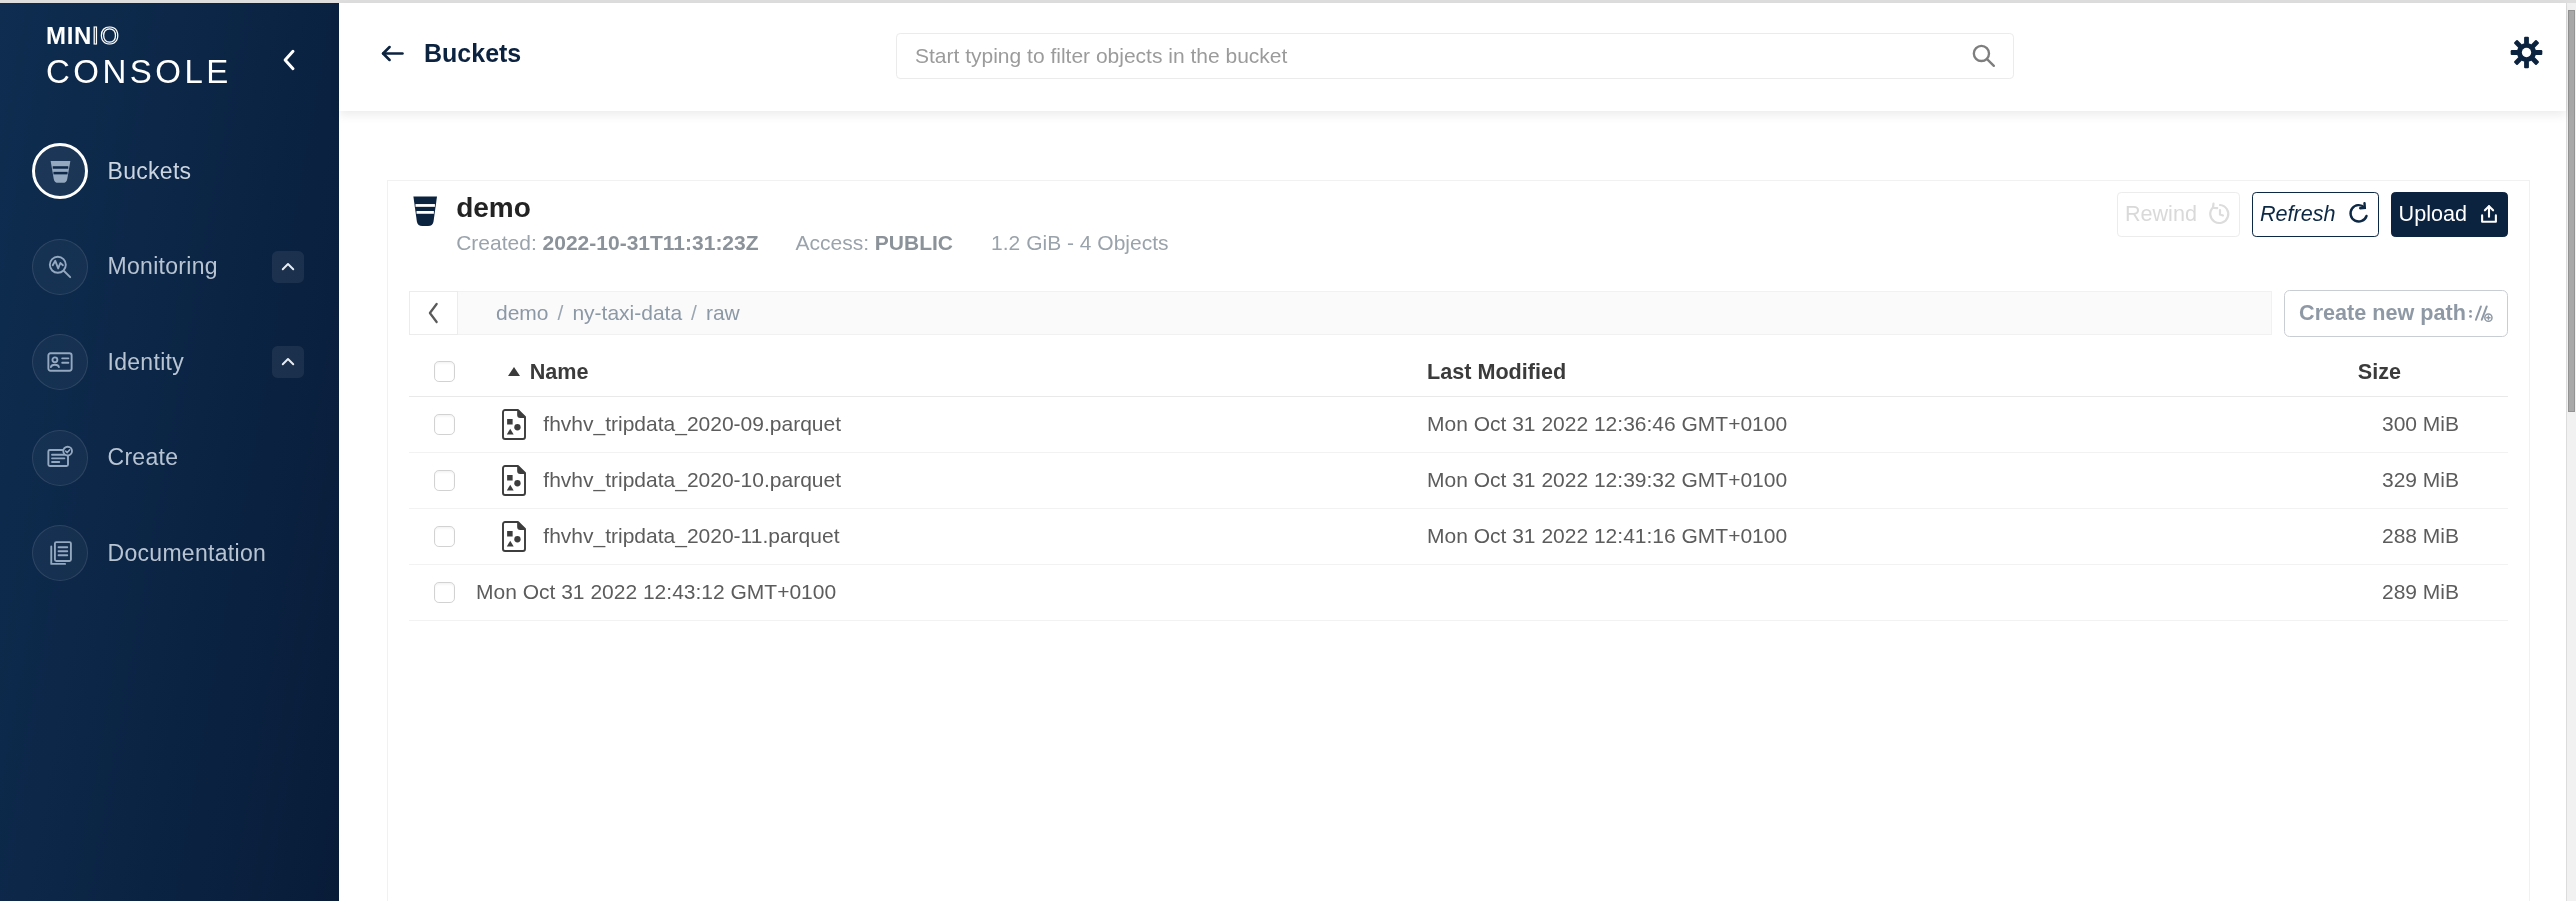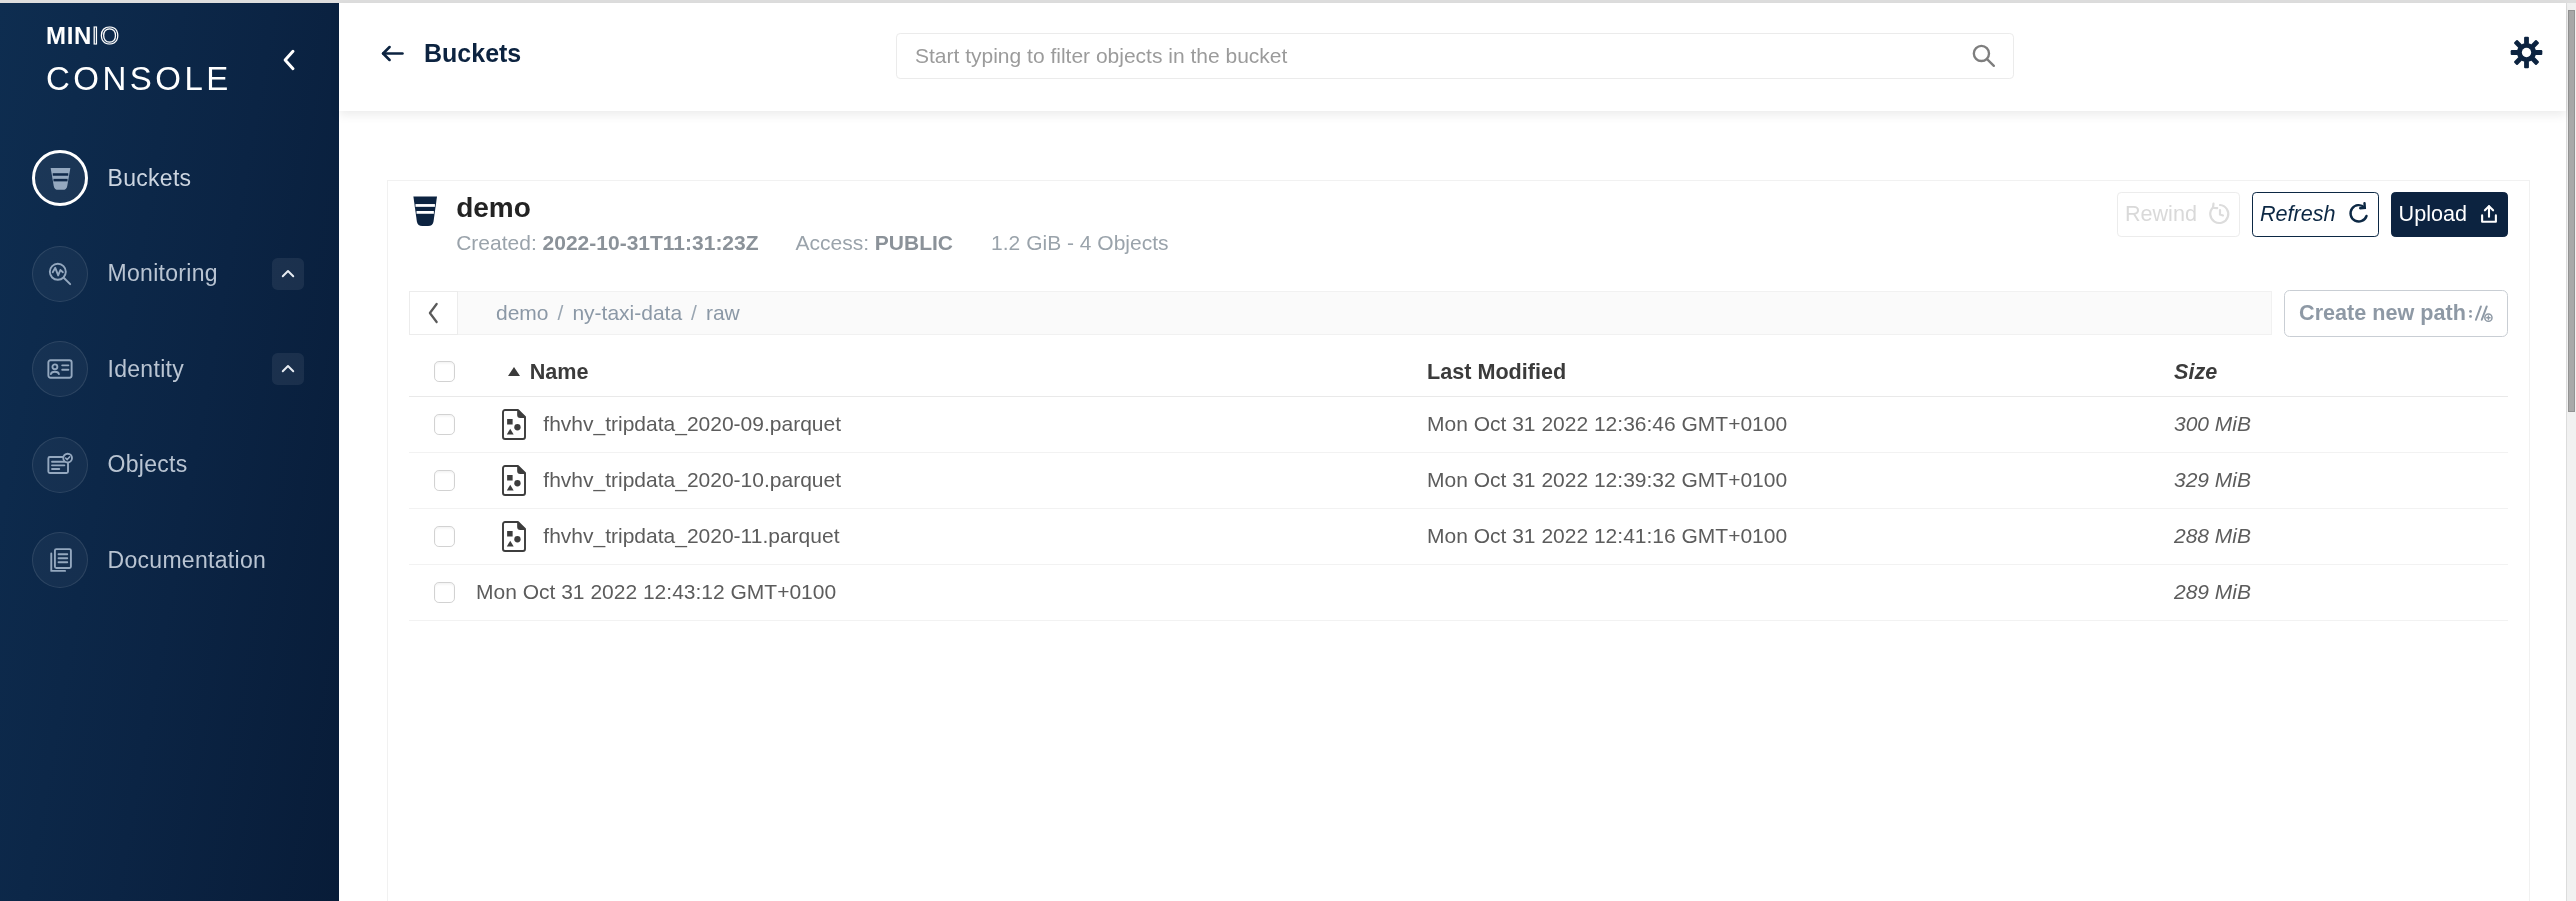--- a/index.html
+++ b/index.html
@@ -8,21 +8,21 @@
 
   
   .top-strip { position:absolute; left:0; top:0; width:2576px; height:2.8px; background:#dedede; }
 
   
   .sidebar { position:absolute; left:0; top:2.8px; width:339px; height:899px;
     background:linear-gradient(100deg,#0e2d50 0%,#0b2444 55%,#081c38 100%); }
   .logo { padding:20px 0 0 46px; color:#fff; position:relative; }
   .logo-minio { font-size:24px; font-weight:700; letter-spacing:0.7px; line-height:25px; }
   .logo-minio .io { font-weight:400; color:transparent; -webkit-text-stroke:1.2px #fff; letter-spacing:1.4px; }
-  .logo-console { font-size:33px; font-weight:300; letter-spacing:3.5px; line-height:35px; margin-top:13px; }
+  .logo-console { font-size:33px; font-weight:300; letter-spacing:3.5px; line-height:35px; margin-top:6px; }
   .collapse-btn { position:absolute; right:36px; top:43px; width:28px; height:28px;
     display:flex; align-items:center; justify-content:center; cursor:pointer; }
   .menu { margin-top:49px; }
   .menu-item { height:67px; margin-bottom:28.5px; display:flex; align-items:center;
     padding:0 35px 0 32px; cursor:pointer; }
   .mi-icon { width:56px; height:56px; border-radius:50%; flex:none;
     display:flex; align-items:center; justify-content:center;
     border:1.4px solid rgba(255,255,255,0.10); background:rgba(255,255,255,0.04); }
   .menu-item.active .mi-icon { border:3.5px solid #ffffff; background:rgba(255,255,255,0.06); }
   .mi-label { flex:1; margin-left:19.5px; font-size:23px; color:#b9c4d2; letter-spacing:0.3px; }
@@ -84,21 +84,21 @@
   .c-check { width:67px; padding-left:25px; display:flex; align-items:center; flex:none; }
   .checkbox { width:21px; height:21px; border:1.4px solid #d2d2d2; border-radius:4.9px;
     background:#fff; box-shadow:inset 0 1.4px 2.1px rgba(0,0,0,0.05); cursor:pointer; }
   .c-name { width:951px; display:flex; align-items:center; flex:none; }
   .sort-arrow { margin-left:32px; width:0; height:0; border-left:6.3px solid transparent;
     border-right:6.3px solid transparent; border-bottom:9px solid #3b3b3b; }
   .h-name-label { margin-left:9.7px; }
   .file-glyph { margin-left:24px; flex:none; display:flex; }
   .fname { margin-left:15.3px; }
   .c-mod { flex:1; }
-  .c-size { width:334px; padding-right:49px; flex:none;font-style:italic; }
+  .c-size { width:334px; text-align:right; padding-right:49px; flex:none; }
   .thead .c-size { padding-right:107px; }
 
   
   .scrollbar { position:absolute; right:0; top:2.8px; bottom:0; width:10.4px; background:#f1f1f1;
     border-left:1.4px solid #dcdcdc; }
   .scroll-thumb { position:absolute; left:1.4px; top:7px; width:7px; height:402px;
     background:#a9a9a9; border:0.7px solid #939393; cursor:pointer; }
 
   svg { display:block; }
 </style>
@@ -170,21 +170,21 @@
       <span class="mi-icon">
         <svg width="32" height="32" viewBox="0 0 44 44" fill="none" stroke="#94a8bf" stroke-width="2.6" stroke-linecap="round">
           <rect x="6" y="11" width="27" height="22" rx="2"></rect>
           <line x1="11" y1="17.5" x2="28" y2="17.5"></line>
           <line x1="11" y1="22.5" x2="28" y2="22.5"></line>
           <line x1="11" y1="27.5" x2="21" y2="27.5"></line>
           <circle cx="32.5" cy="12.5" r="6" fill="#0d2646"></circle>
           <polyline points="29.8,12.5 31.8,14.5 35.3,10.8" stroke-width="2.2"></polyline>
         </svg>
       </span>
-      <span class="mi-label">Objects</span>
+      <span class="mi-label">Create</span>
     </div>
 
     <div class="menu-item">
       <span class="mi-icon">
         <svg width="32" height="32" viewBox="0 0 44 44" fill="none" stroke="#94a8bf" stroke-width="2.6" stroke-linecap="round" stroke-linejoin="round">
           <path d="M10 13v24h19"></path>
           <rect x="15" y="7" width="22" height="26" rx="2"></rect>
           <line x1="20" y1="14" x2="32" y2="14"></line>
           <line x1="20" y1="19.5" x2="32" y2="19.5"></line>
           <line x1="20" y1="25" x2="32" y2="25"></line>

